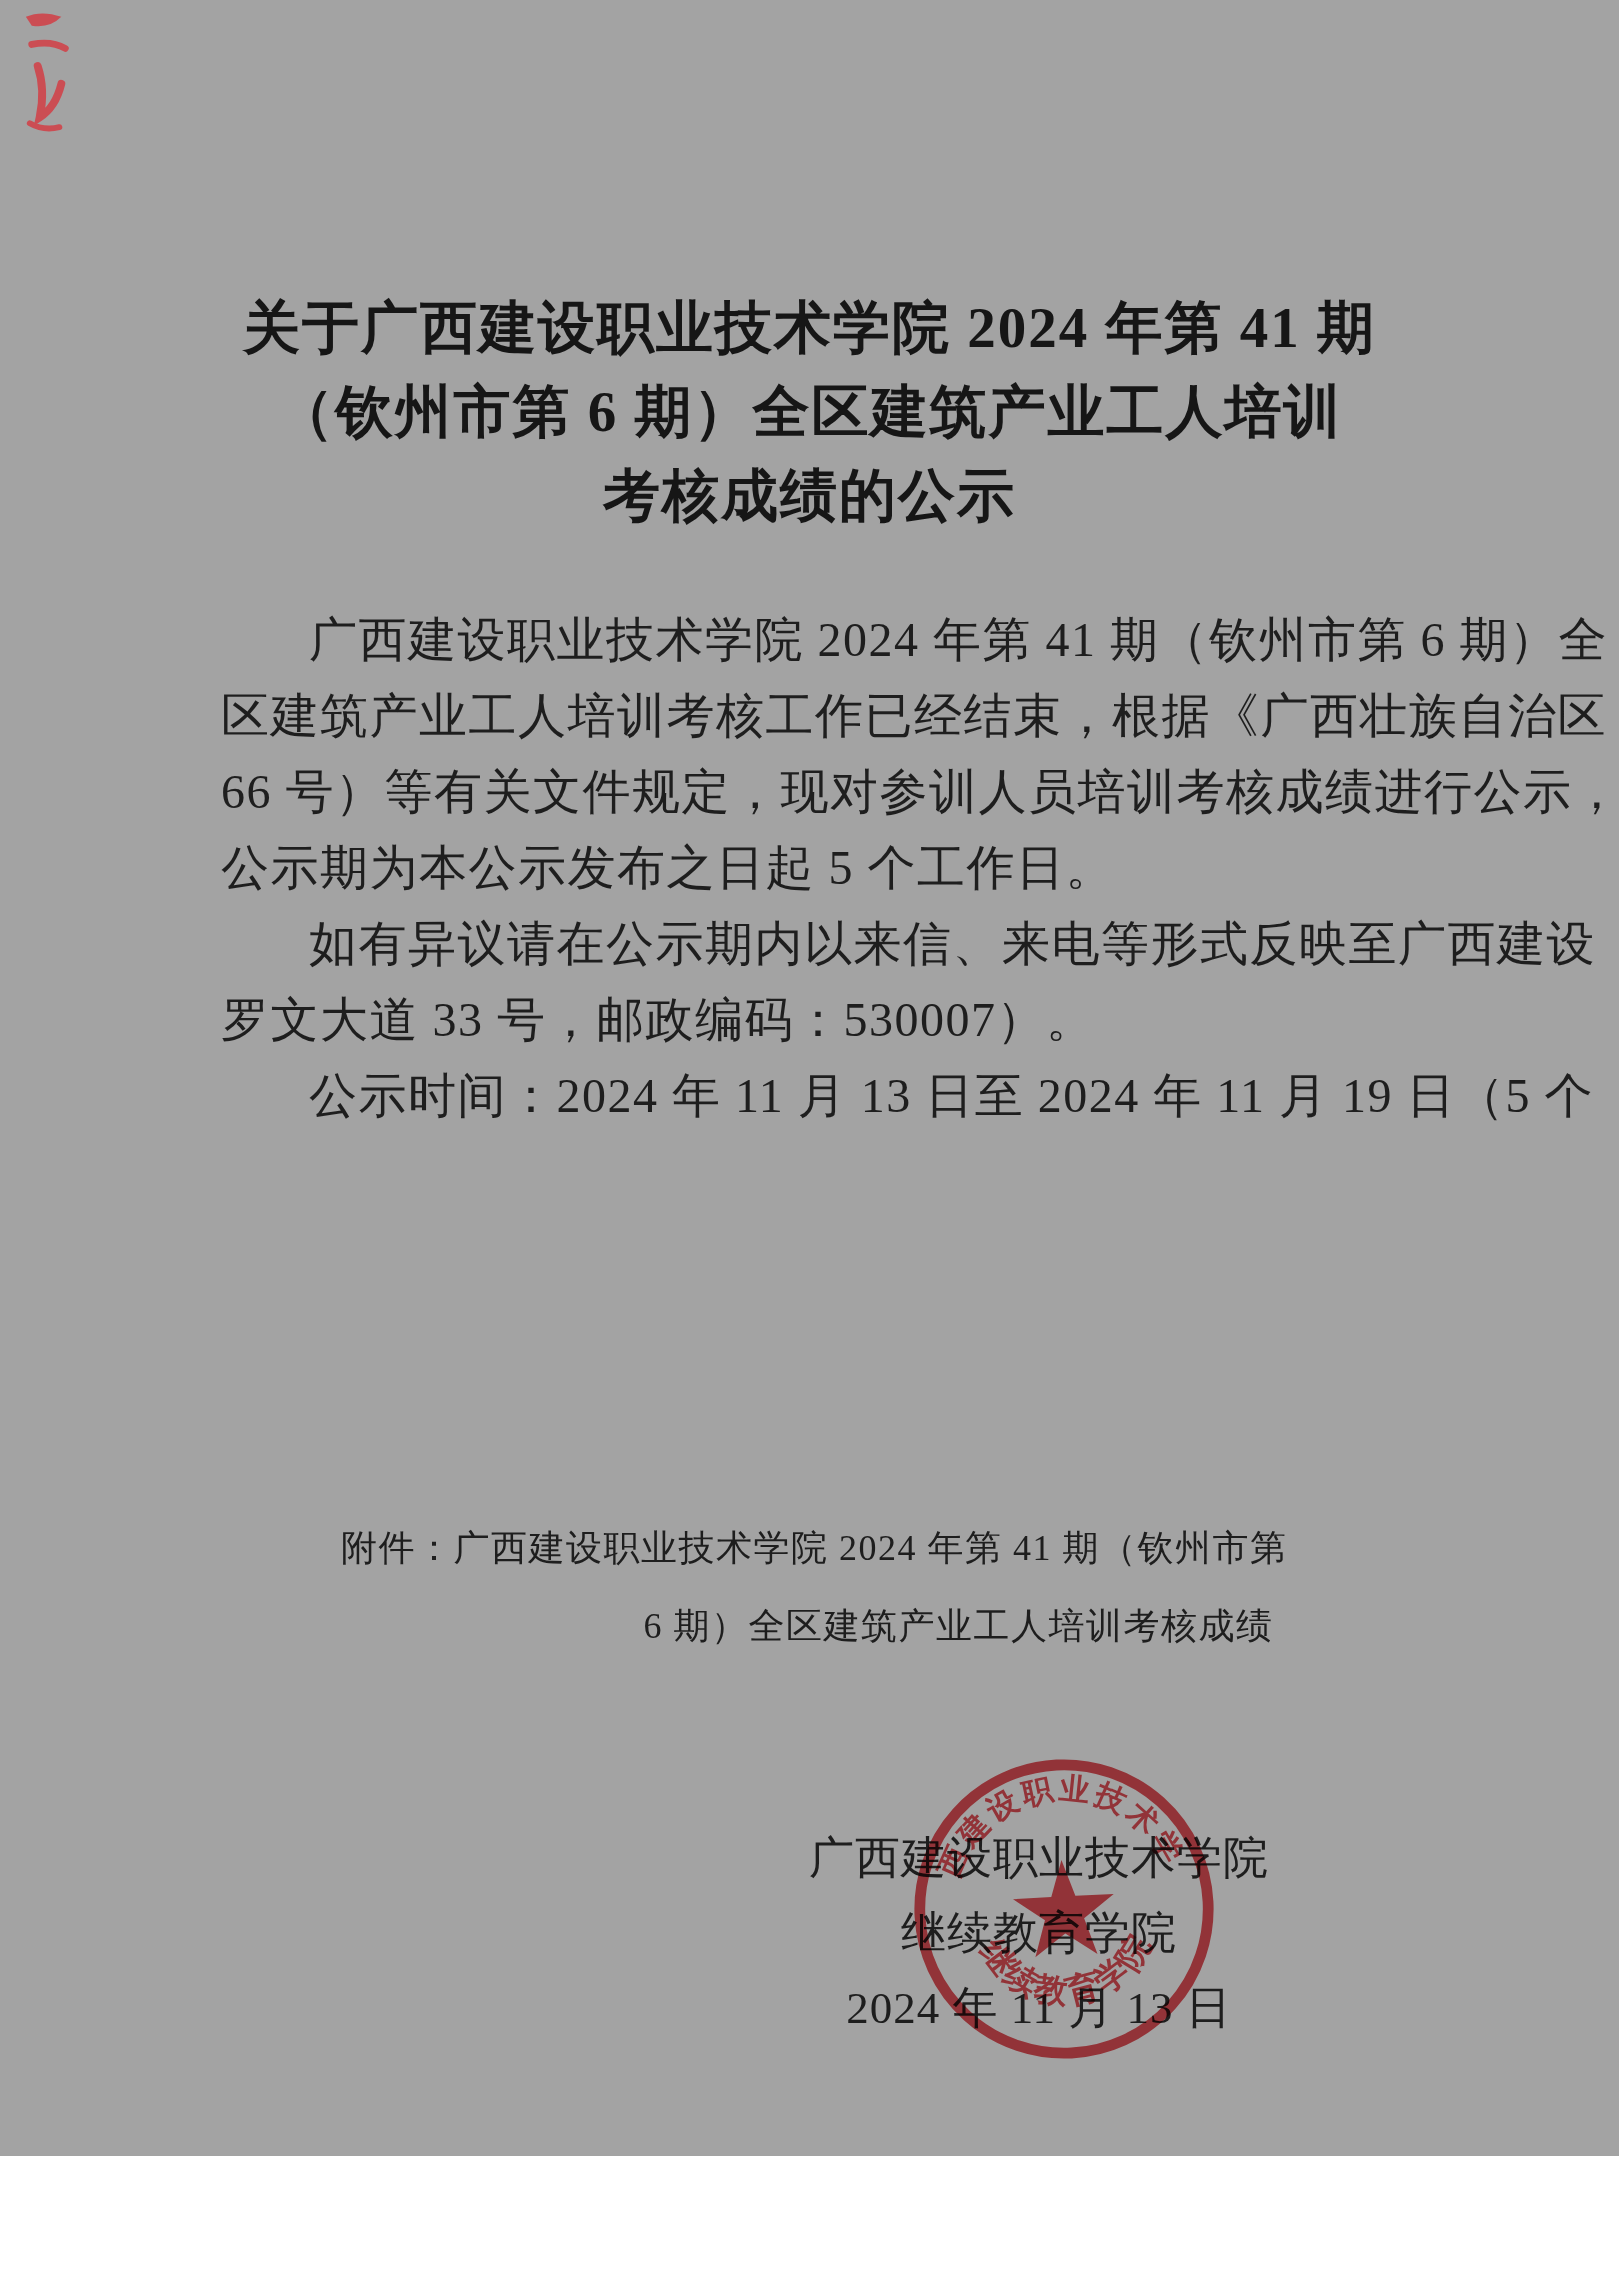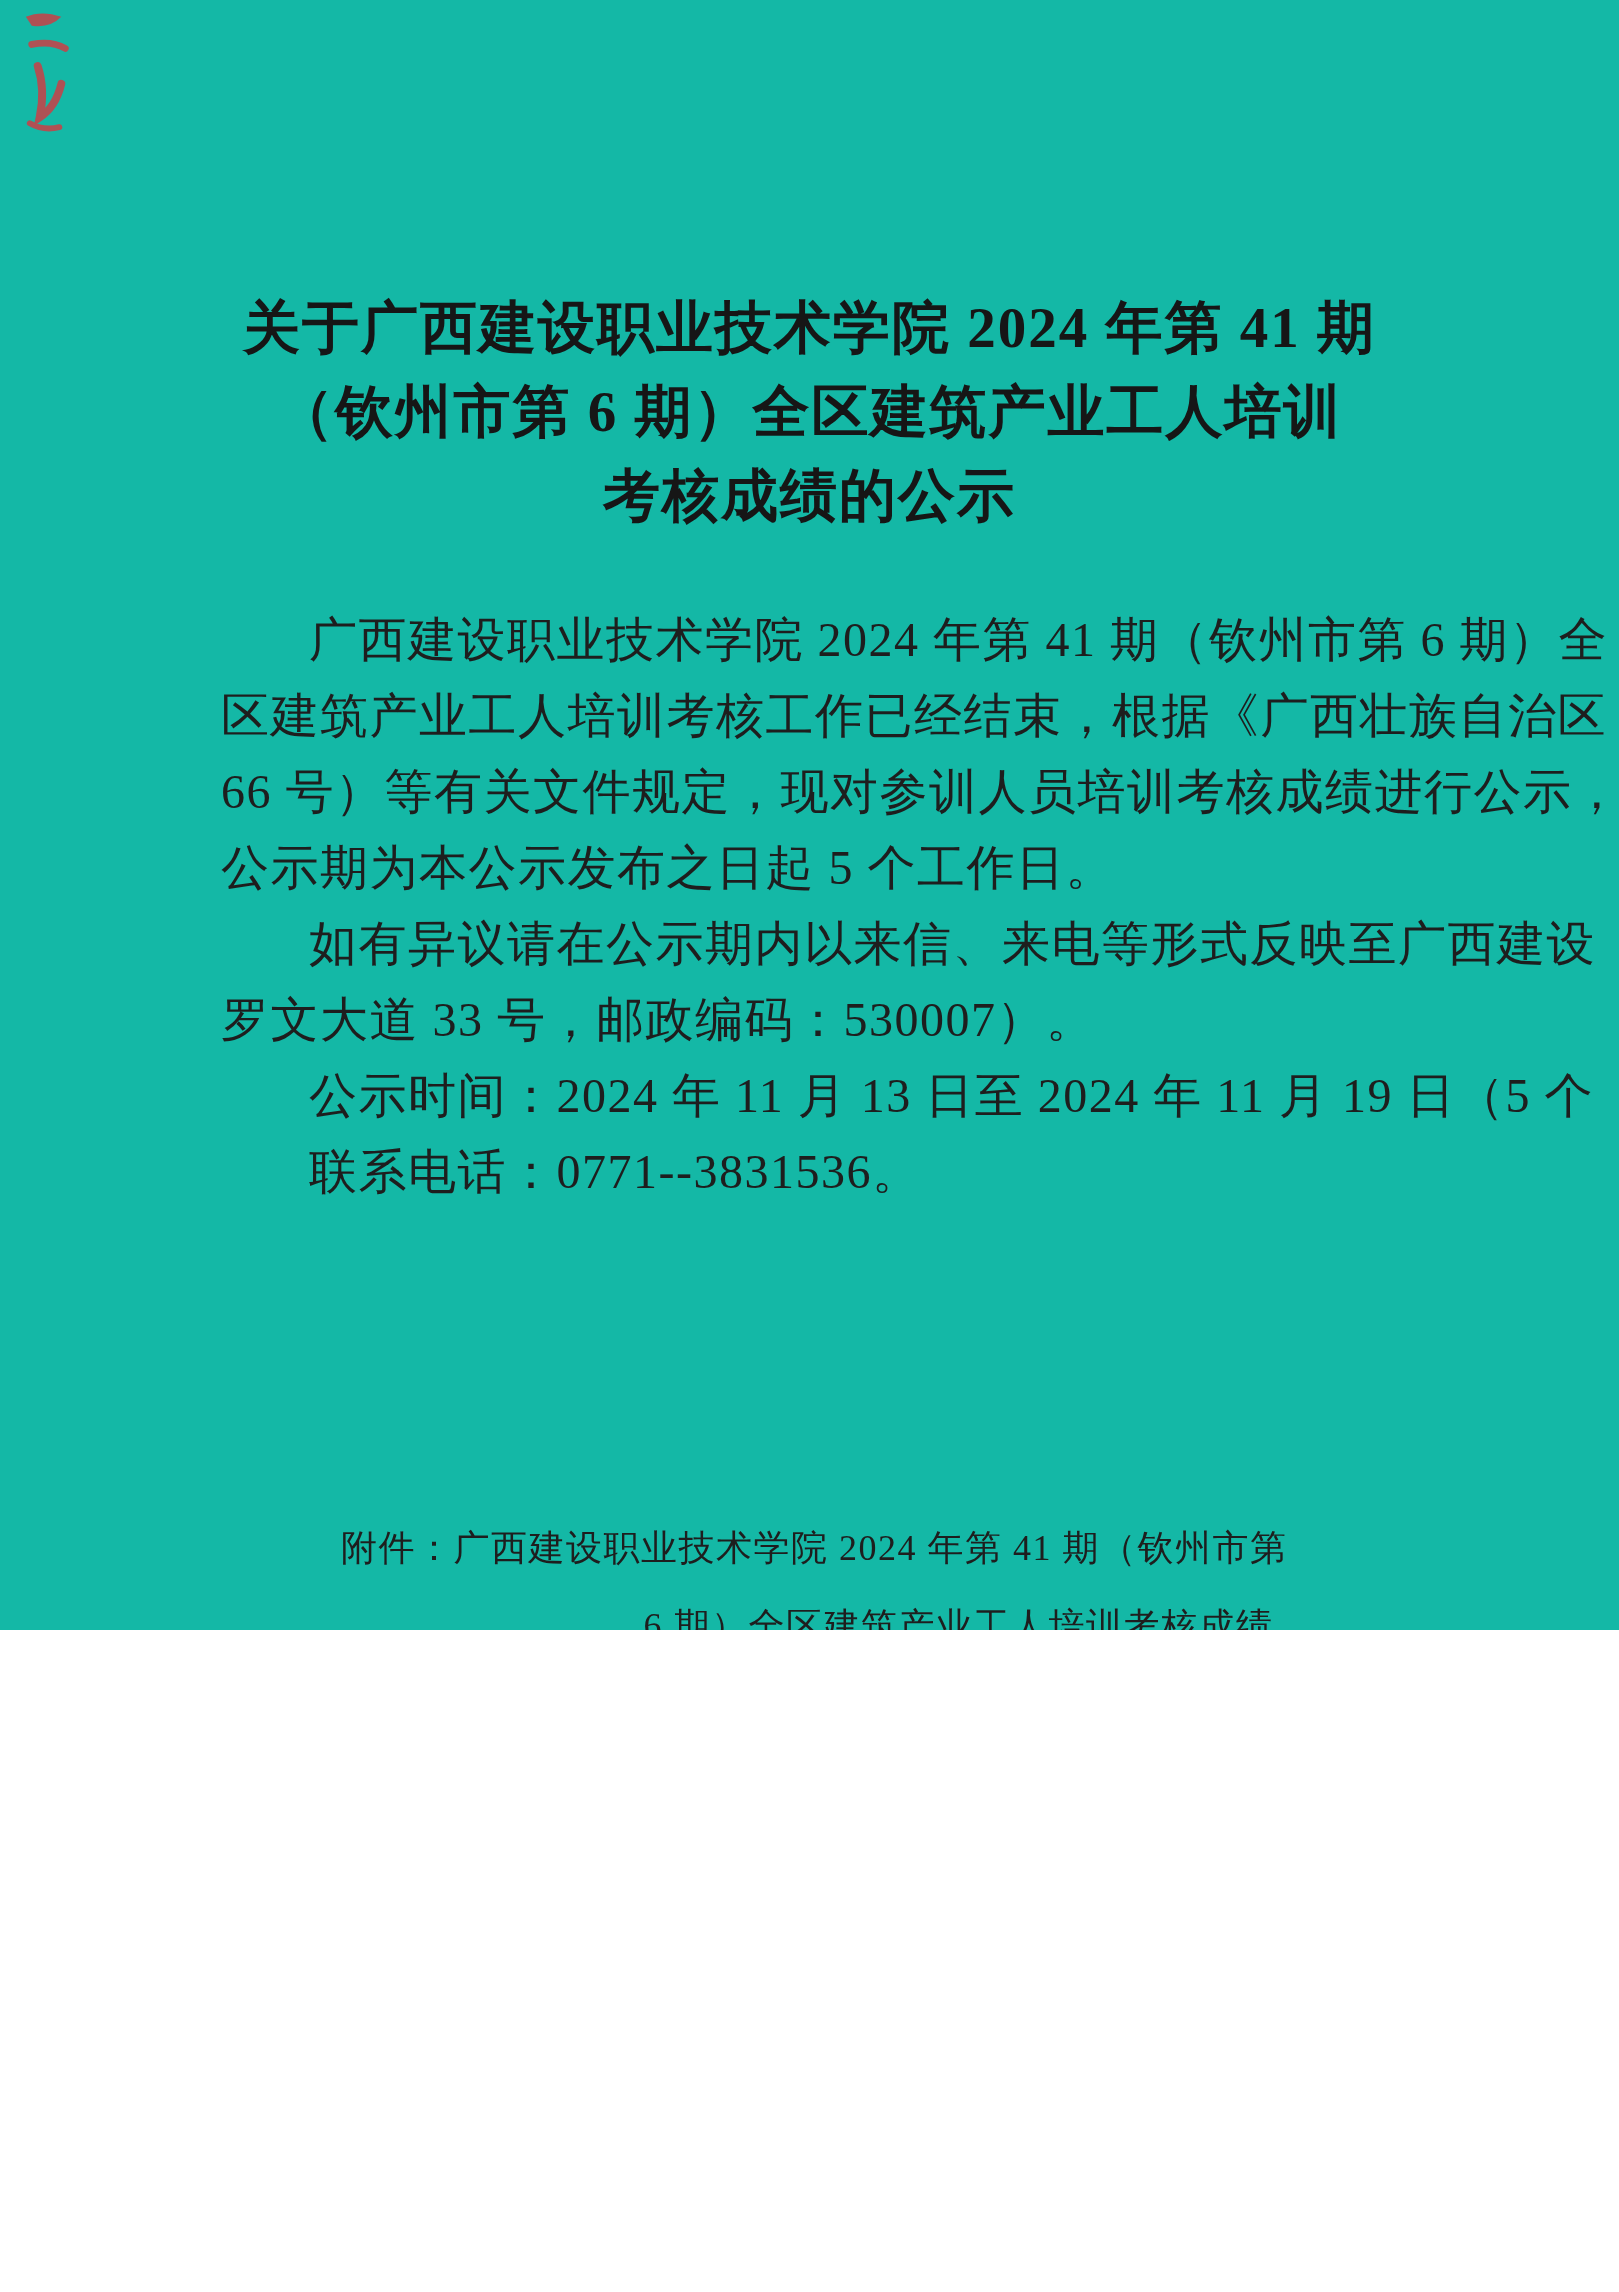--- a/index.html
+++ b/index.html
@@ -1,20 +1,20 @@
 <!DOCTYPE html>
 <html><head>
 <meta charset="utf-8">
 <style>
   * { margin:0; padding:0; box-sizing:border-box; }
   html,body { background:#ffffff; }
   .page {
     position:relative;
-    width:1619px; height:1630px;
-    background:#14b8a6;
+    width:1619px; height:2156px;
+    background:#a3a3a3;
     overflow:hidden;
     font-family:"Liberation Serif","DejaVu Serif",serif;
     color:#1e1e1e;
   }
   
   .title-block {
     position:absolute; left:0; top:286px; width:1619px;
     text-align:center;
   }
   .title-line {
@@ -89,21 +89,20 @@
     <div class="body-line indent">广西建设职业技术学院 2024 年第 41 期（钦州市第 6 期）全</div>
     <div class="body-line">区建筑产业工人培训考核工作已经结束，根据《广西壮族自治区</div>
     <div class="body-line">66 号）等有关文件规定，现对参训人员培训考核成绩进行公示，</div>
     <div class="body-line">公示期为本公示发布之日起 5 个工作日。</div>
 
     <div class="body-line indent">如有异议请在公示期内以来信、来电等形式反映至广西建设</div>
     <div class="body-line">罗文大道 33 号，邮政编码：530007）。</div>
 
     <div class="body-line indent">公示时间：2024 年 11 月 13 日至 2024 年 11 月 19 日（5 个</div>
 
-    <div class="body-line indent">联系电话：0771--3831536。</div>
   </div>
 
   <div class="attachment-block">
     <div class="attachment-line l1">附件：广西建设职业技术学院 2024 年第 41 期（钦州市第</div>
     <div class="attachment-line l2">6 期）全区建筑产业工人培训考核成绩</div>
   </div>
 
   <div class="signature-block">
     <div class="signature-line">广西建设职业技术学院</div>
     <div class="signature-line">继续教育学院</div>

